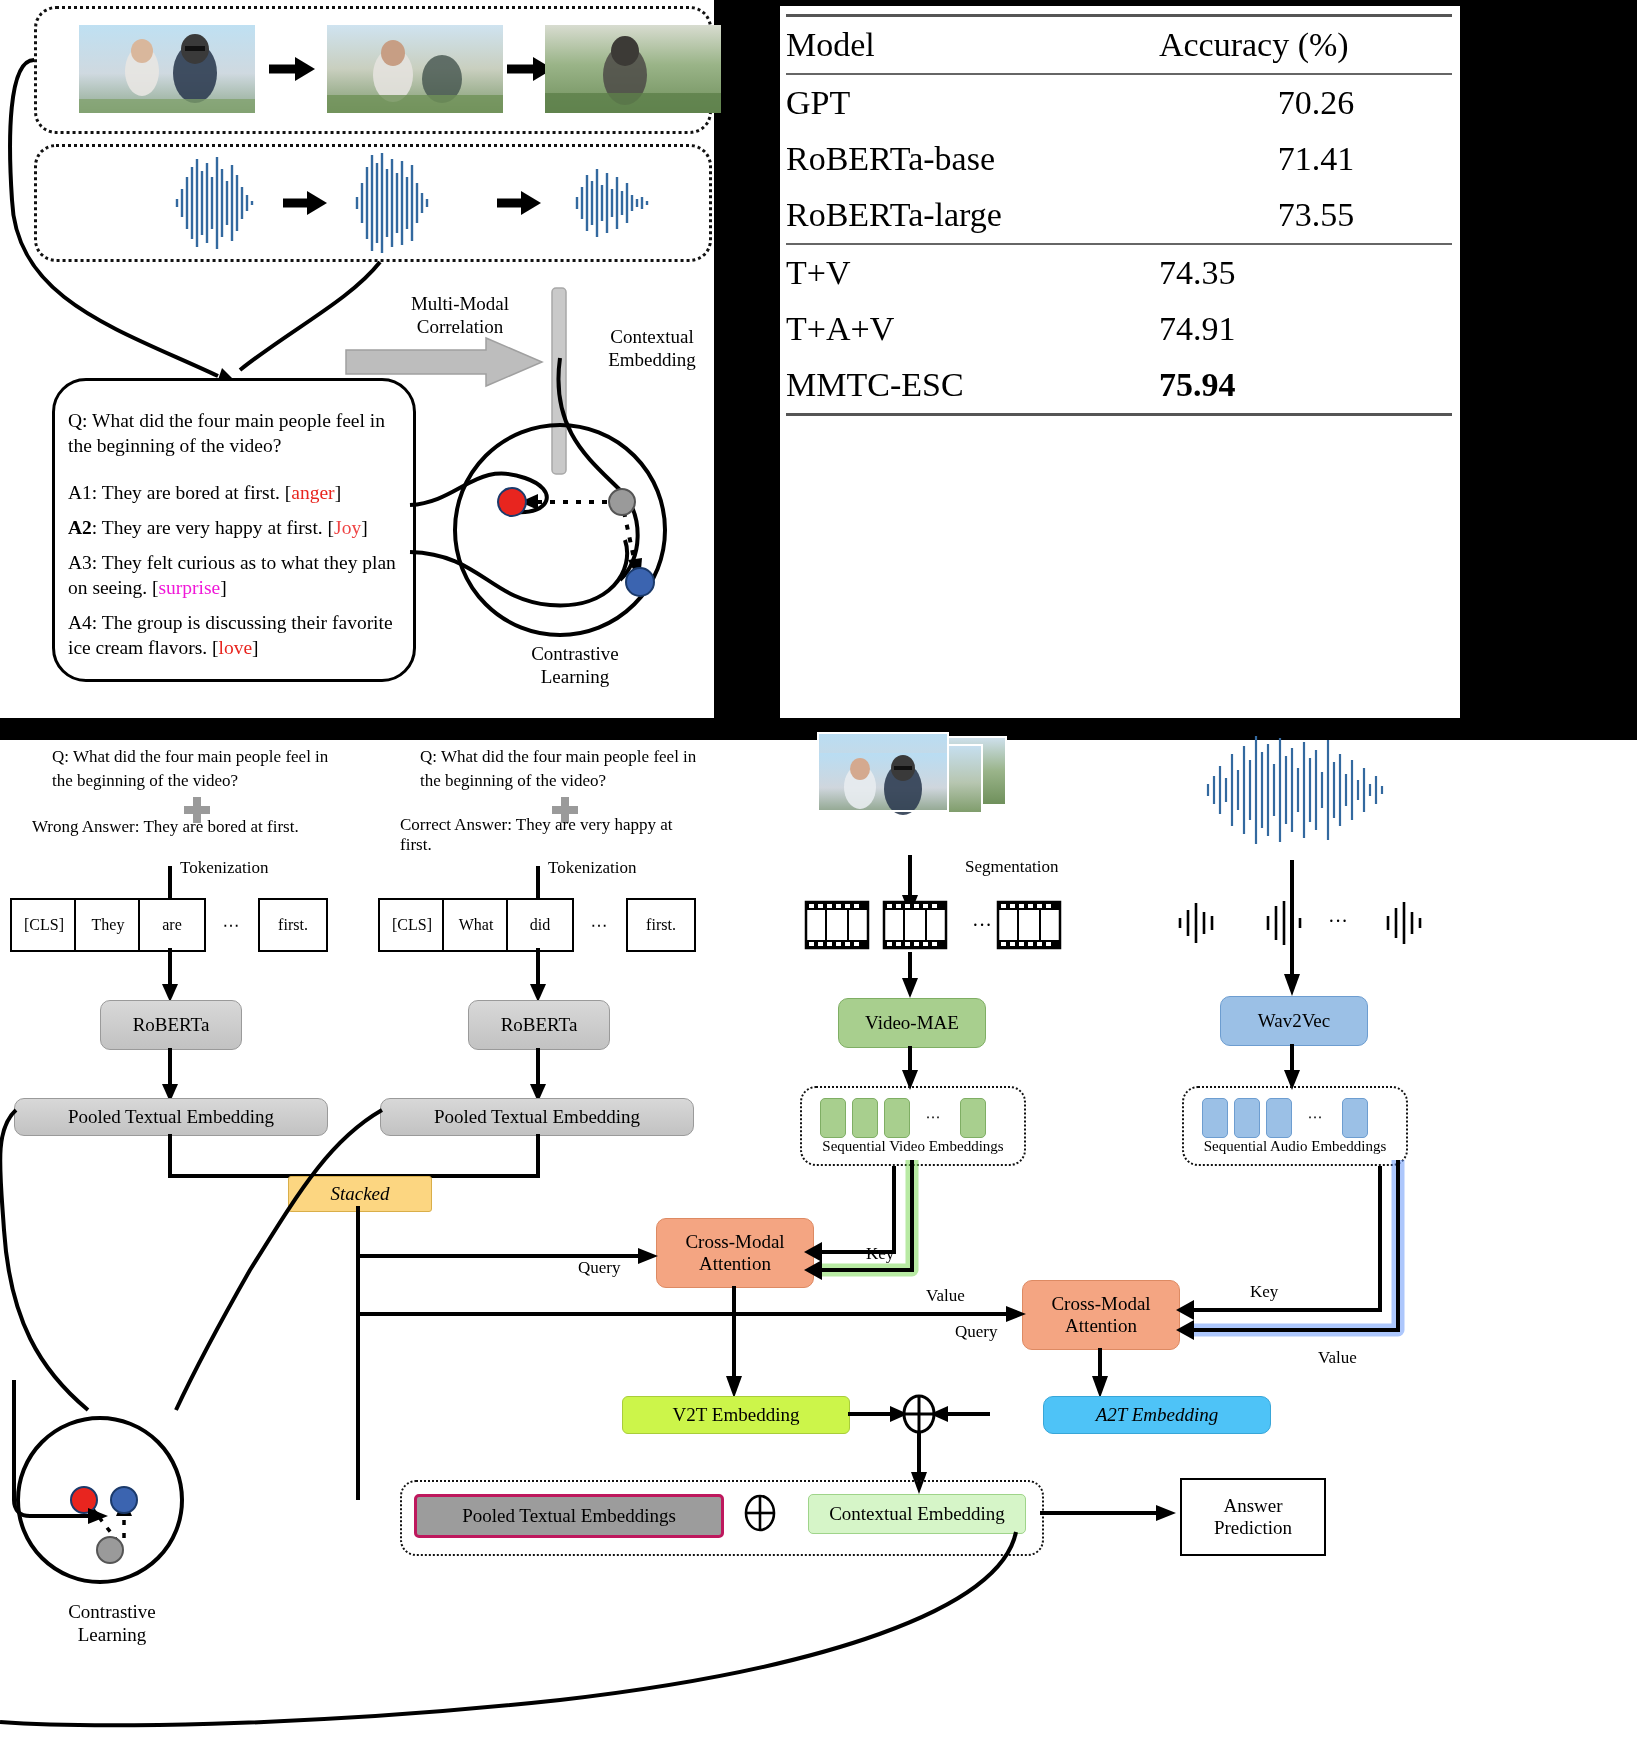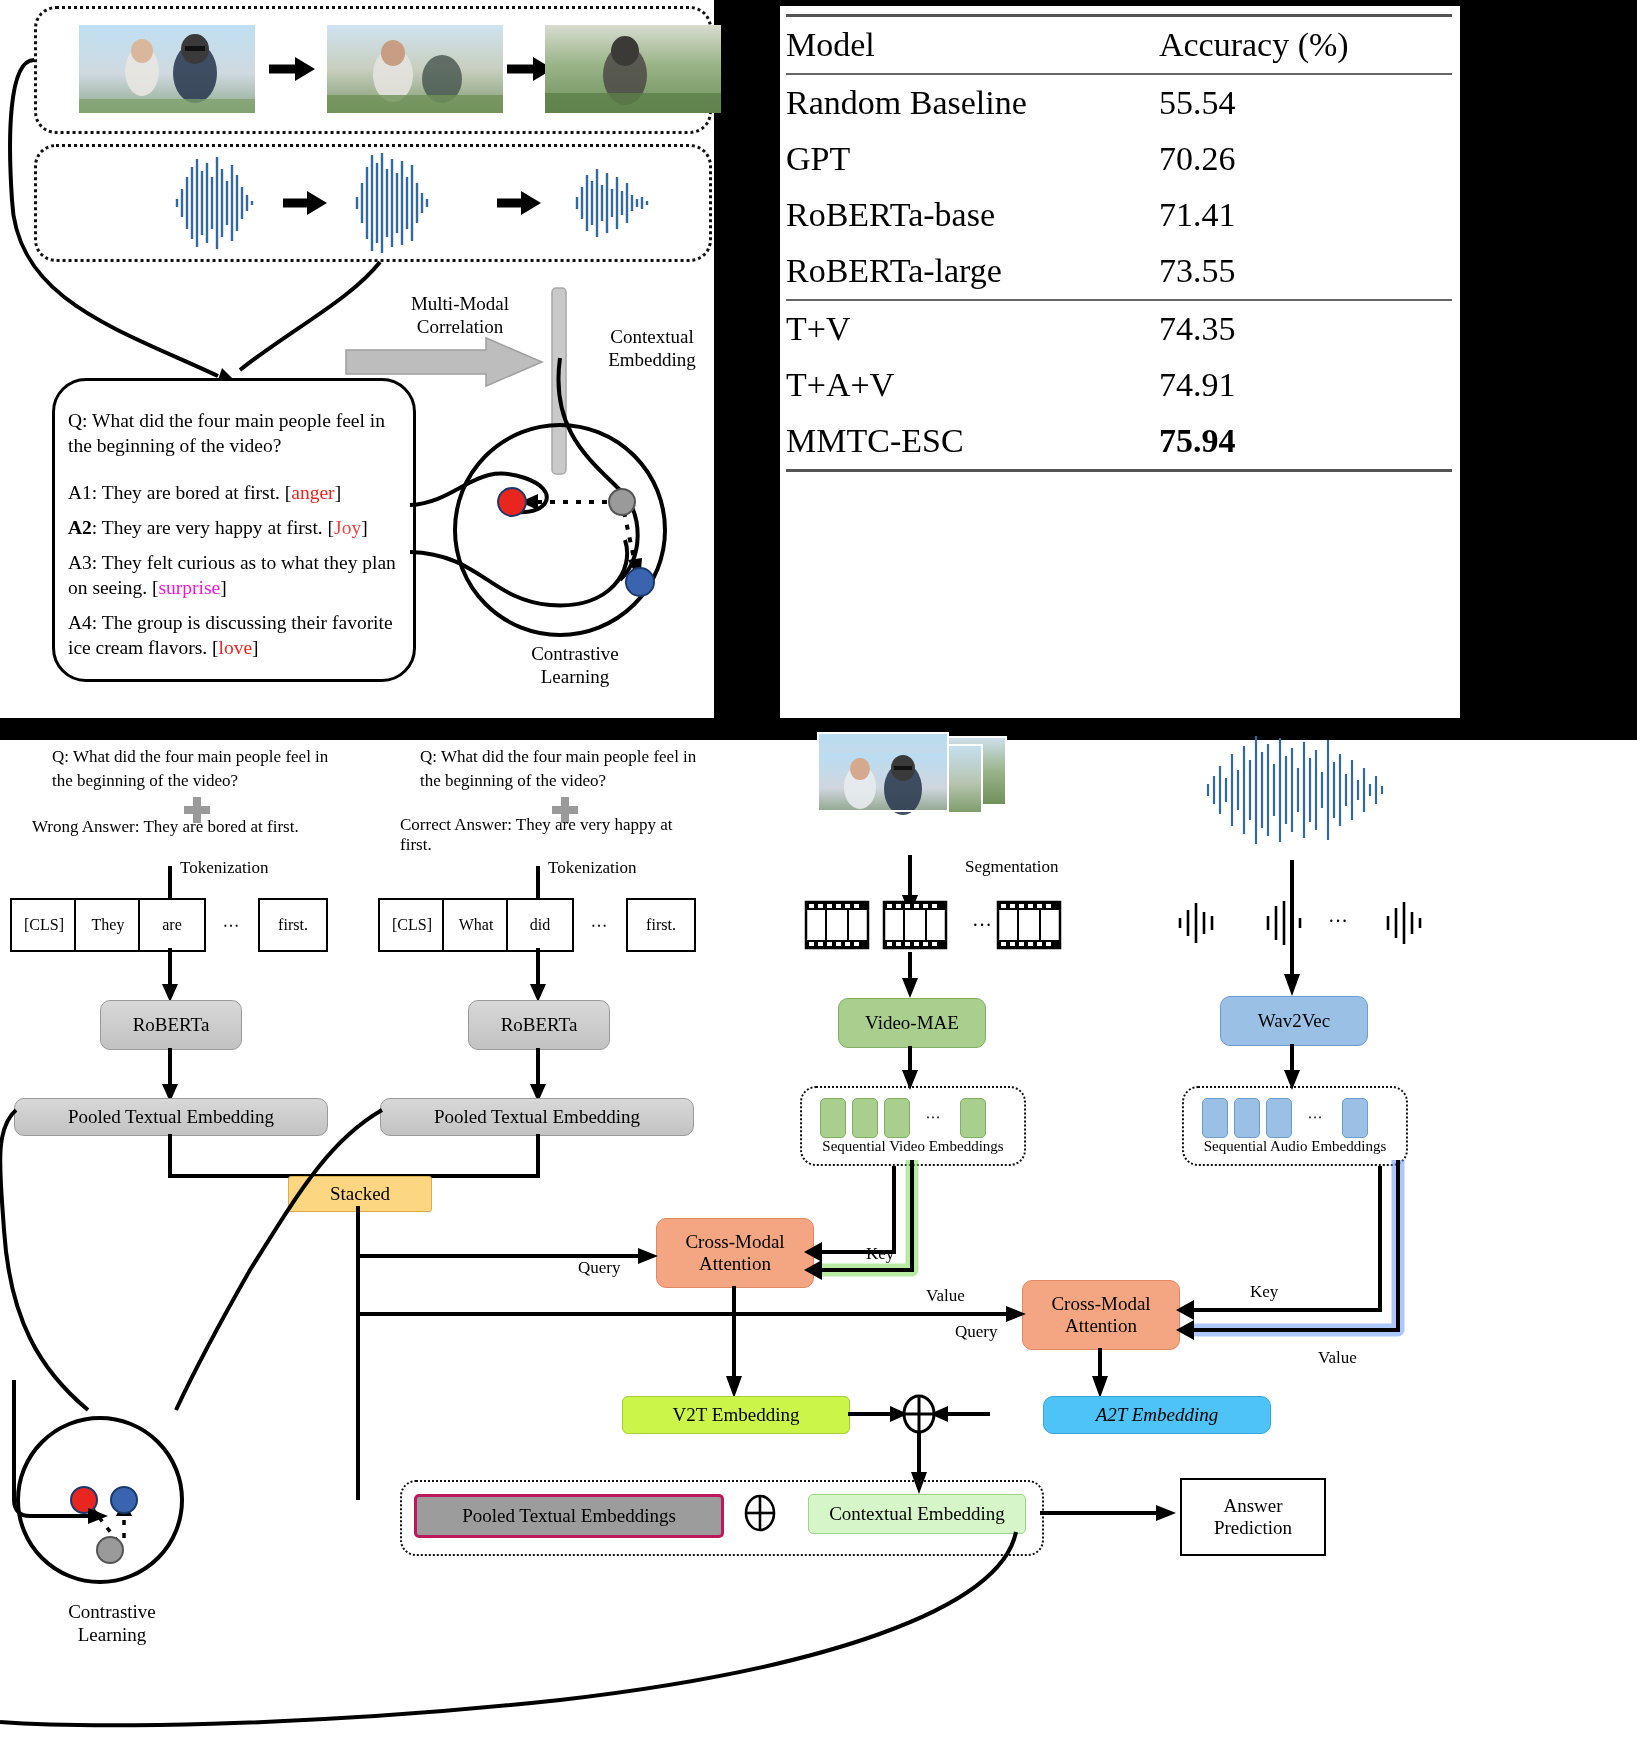--- a/index.html
+++ b/index.html
@@ -31,21 +31,21 @@
   .hr-thick{border-top:3px solid #555;}
   .hr-thin{border-top:2px solid #666;}
 
   
   .box{border-radius:10px;display:flex;align-items:center;justify-content:center;text-align:center;font-size:19px;color:#000;}
   .box-sq{border:2.5px solid #000;background:#fff;display:flex;align-items:center;justify-content:center;font-size:16px;}
   .gray{background:linear-gradient(#d8d8d8,#c2c2c2);border:1px solid #9a9a9a;}
   .green{background:#a8cf8e;border:1px solid #7fae64;}
   .blue{background:#9bc0e6;border:1px solid #6d9dd0;}
   .orange{background:#f4a582;border:1px solid #dd8a63;}
-  .yellow{background:#fcd681;border:1px solid #d9ae49;}
+  .yellow{background:#fcd681;border:1px solid #d9ae49;font-style:italic;}
   .lime{background:#ccf54a;border:1px solid #a9cd3a;}
   .cyanb{background:#4ec3f7;border:1px solid #38a6d8;}
   .ltgreen{background:#d6f5c8;border:1px solid #9fd48a;}
   .darkgray{background:#9c9c9c;border:3px solid #be185d;}
   .dashwrap{border:2.5px dotted #111;border-radius:16px;}
 
   .tiny{font-size:15px;}
   .sm{font-size:17px;}
   svg{overflow:visible;}
   .plusicon{color:#9a9a9a;font-size:34px;font-weight:bold;line-height:1;}
@@ -257,24 +257,20 @@
       <tbody>
           <tr>
         <td style="width:56%;">Model</td>
         <td style="width:44%;">Accuracy (%)</td>
       </tr>
     </tbody>
       </table>
     <div class="hr-thin"></div>
     <table class="acc-table" style="width:666px;">
       <tbody>
-          <tr>
-        <td style="width:56%;">Random Baseline</td>
-        <td style="width:44%;">55.54</td>
-      </tr>
       <tr>
         <td>GPT</td>
         <td>70.26</td>
       </tr>
       <tr>
         <td>RoBERTa-base</td>
         <td>71.41</td>
       </tr>
       <tr>
         <td>RoBERTa-large</td>

